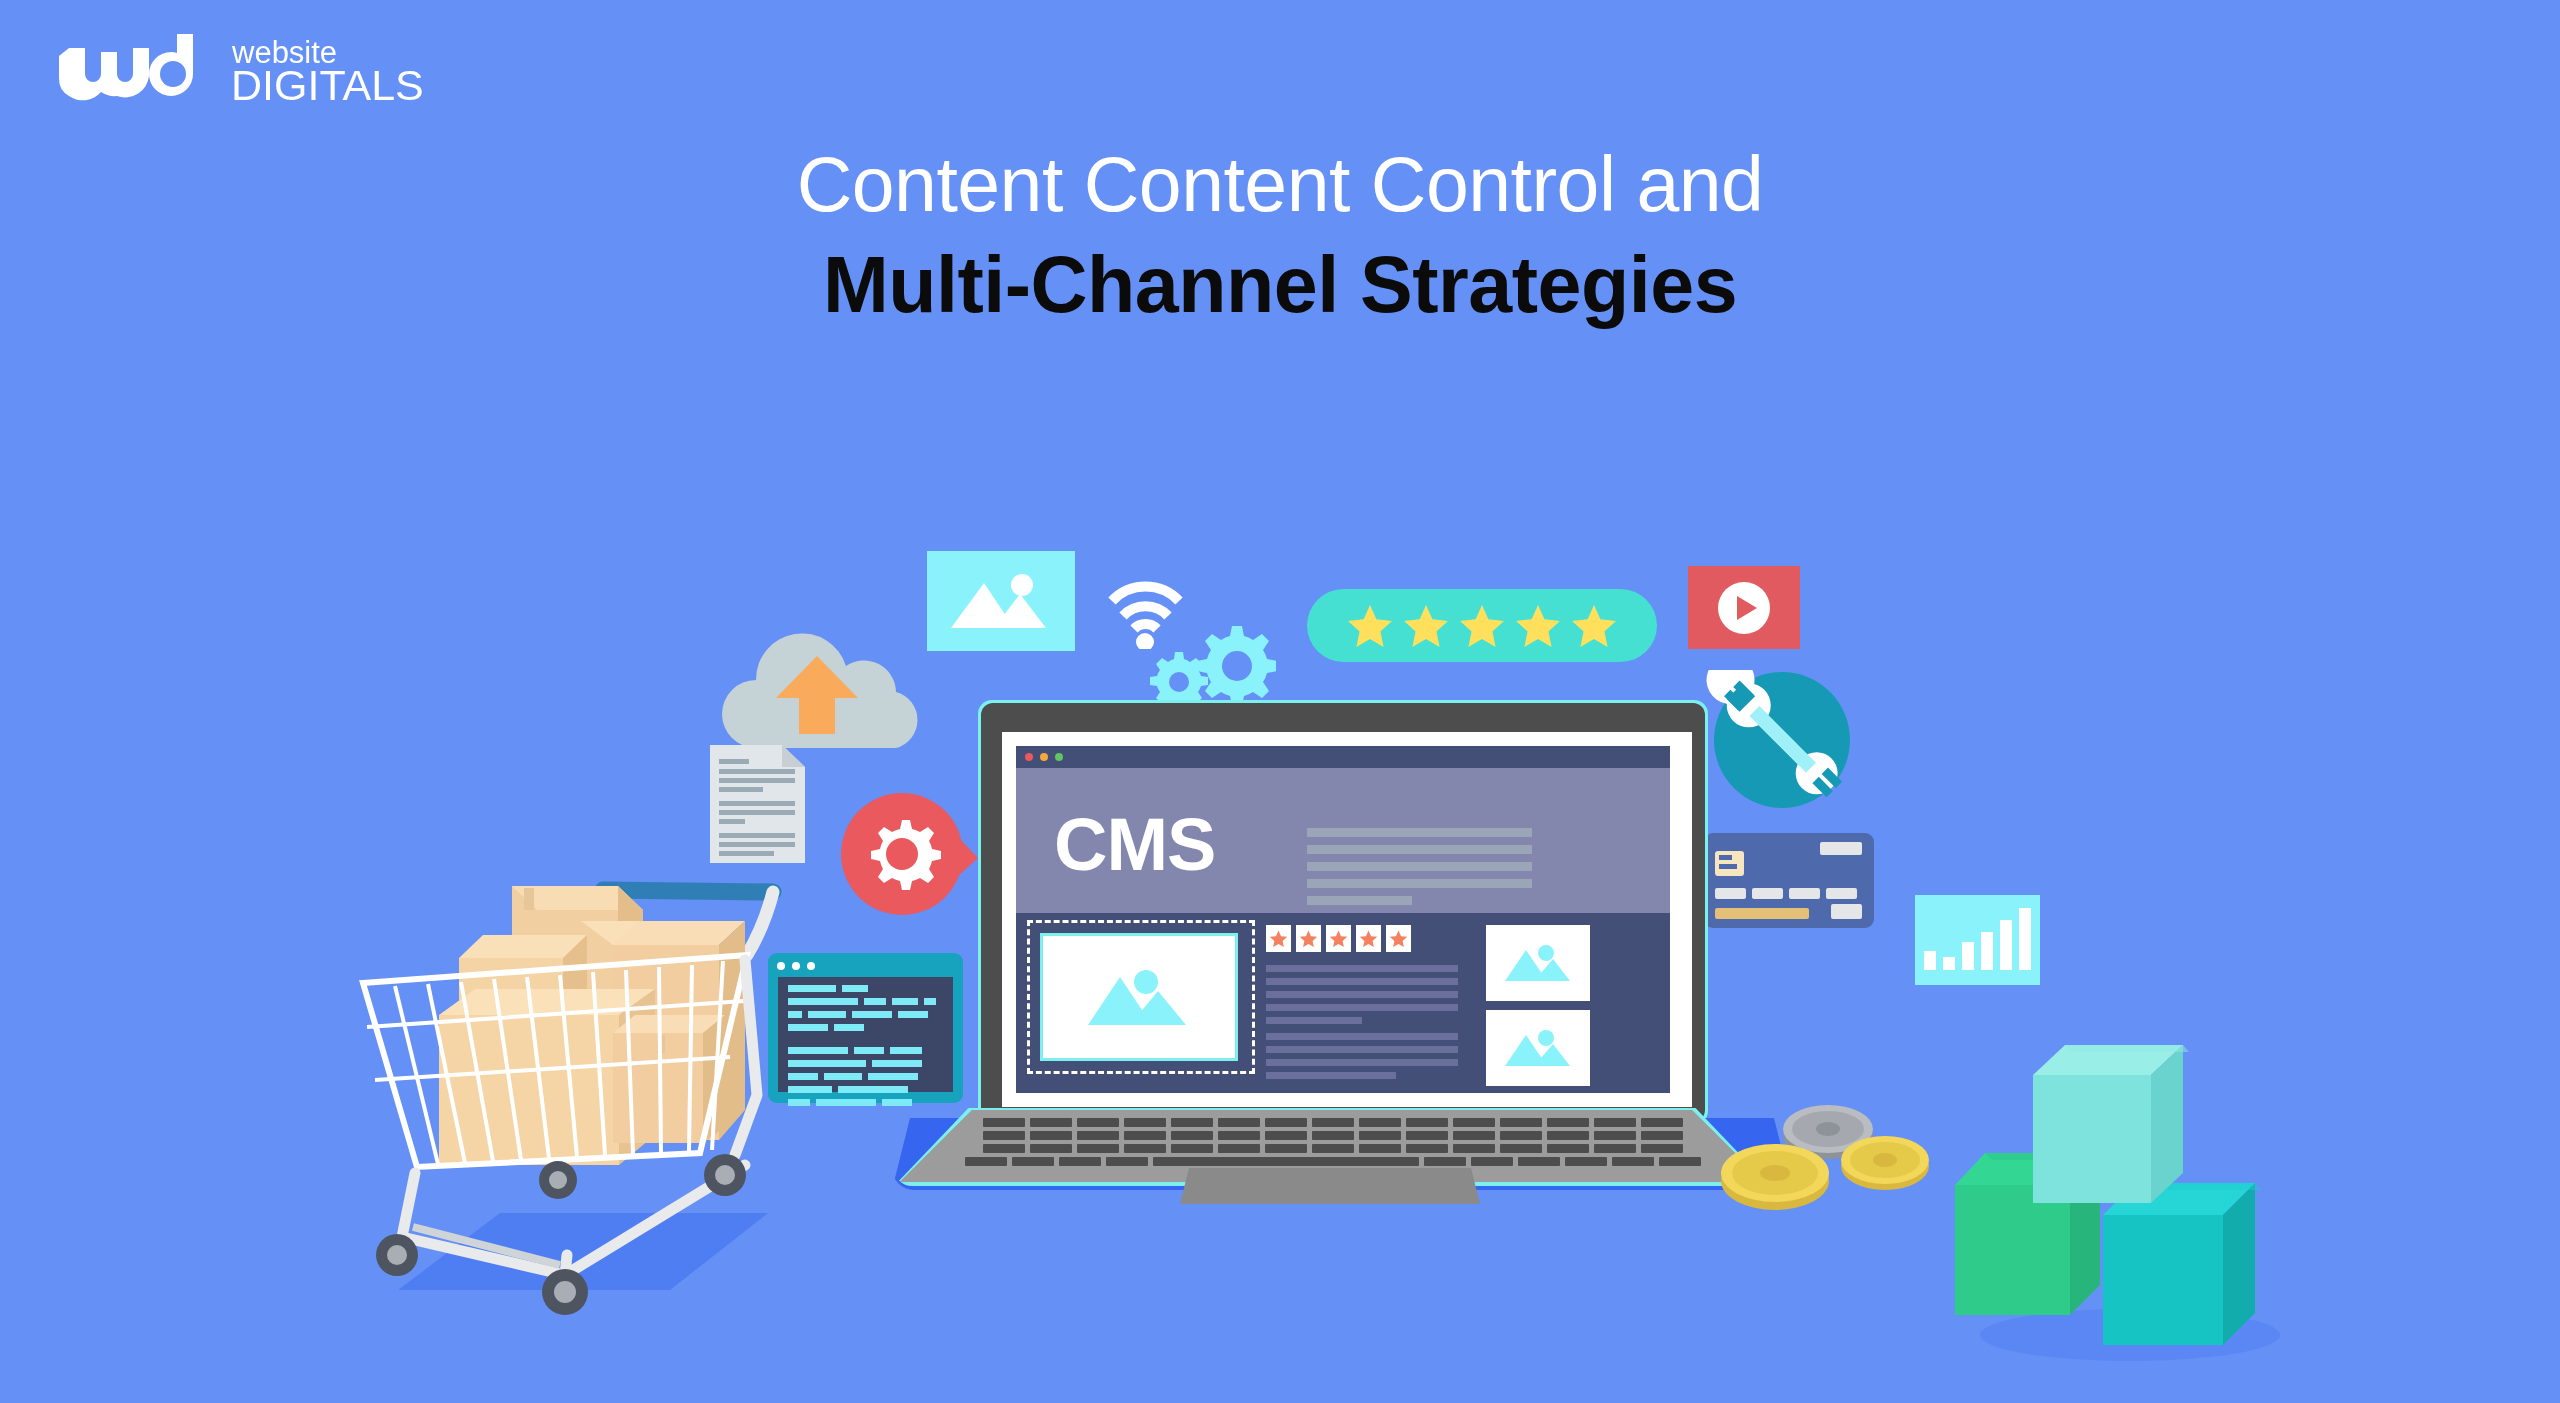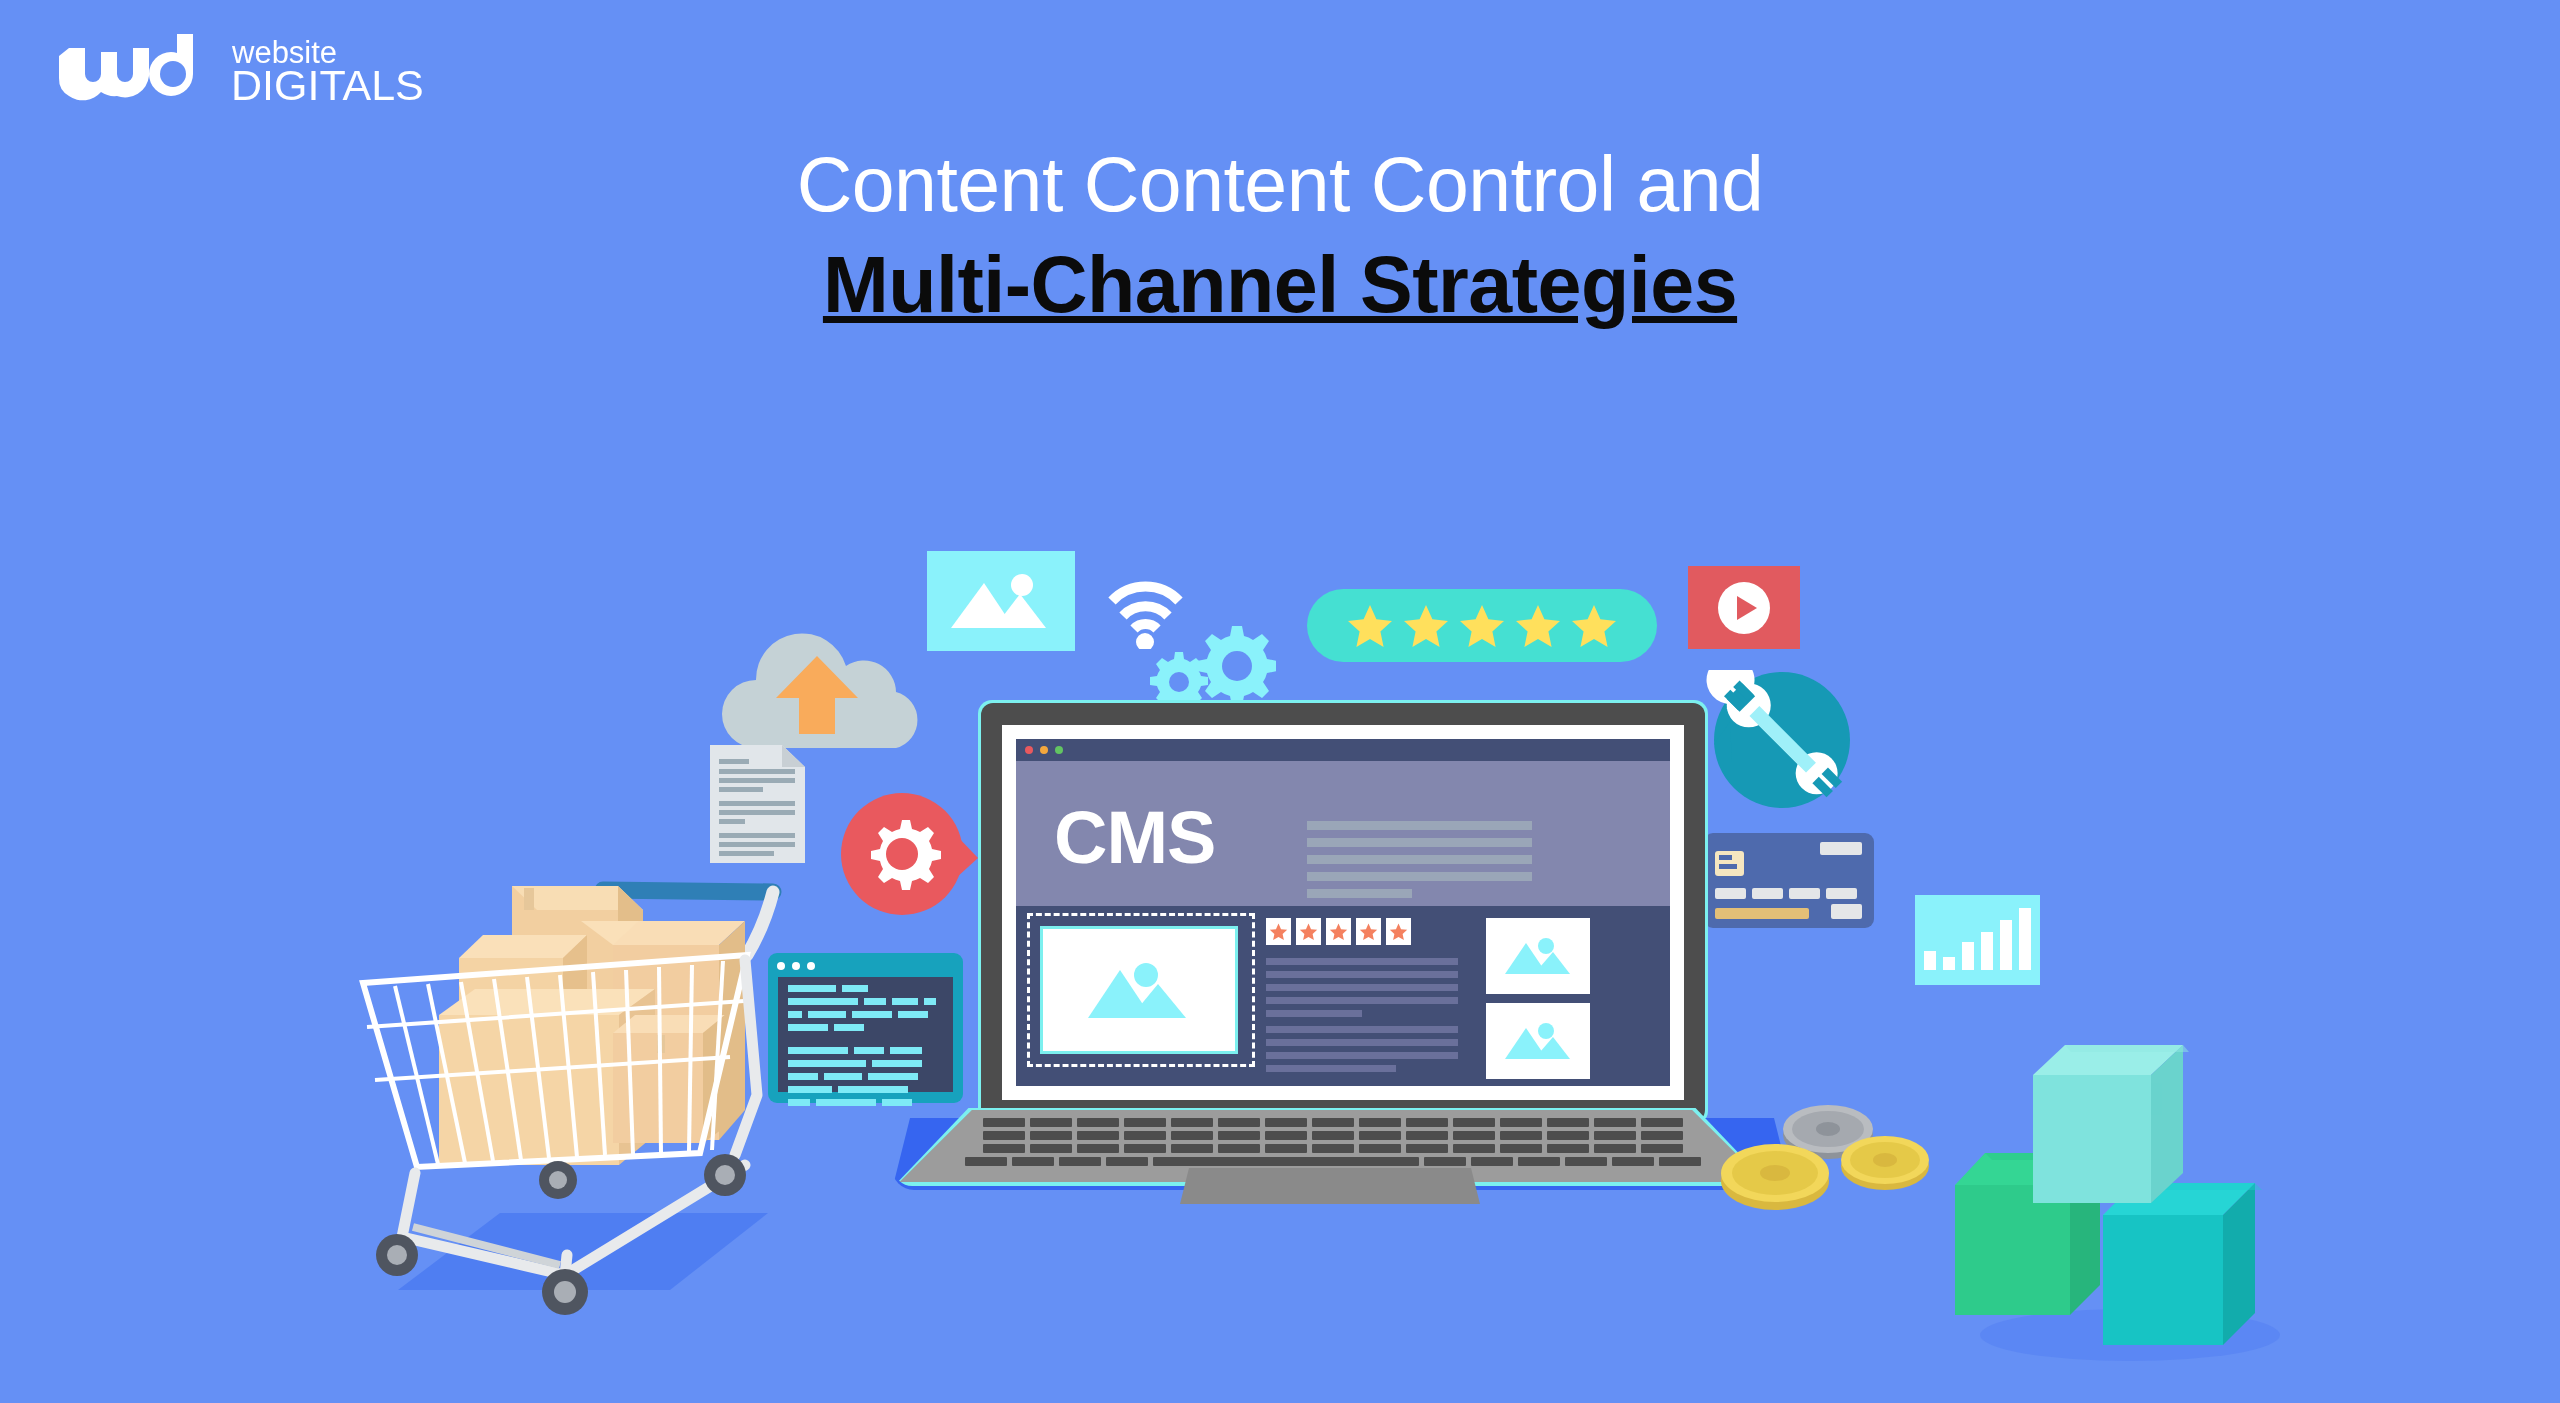--- a/index.html
+++ b/index.html
@@ -21,36 +21,37 @@
     position:absolute; left:0; right:0; top:136px;
     text-align:center;
     line-height:1.16;
     letter-spacing:-0.5px;
   }
   .title-line { display:block; font-size:78px; }
   .t-light { color:#ffffff; font-weight:400; }
   .t-bold  { color:#0b0b0b; font-weight:700; }
   .title-line.l1 { font-size:79px; }
   .title-line.l2 { font-size:77px; color:#ffffff; font-weight:400; margin-top:4px;}
-  .title-line.l3 { font-size:79px; color:#0b0b0b; font-weight:700; margin-top:10px;text-decoration:underline;}
+  .title-line.l3 { font-size:79px; color:#0b0b0b; font-weight:700; margin-top:10px;}
 
   
   .laptop { position:absolute; left:880px; top:700px; width:900px; height:640px; }
 
   .lid-glow{
     position:absolute; left:98px; top:0; width:730px; height:425px;
     background:#7cf0ef; border-radius:14px;
   }
   .lid{
     position:absolute; left:101px; top:3px; width:724px; height:419px;
     background:#4d4d4d; border-radius:12px;
   }
   .lid-inner{
-    position:absolute; left:21px; top:22px; width:682px; height:375px;
+    position:absolute; left:21px; top:29px; width:682px; height:375px;
     background:#ffffff;
+    padding-left:8px;
   }
   .screen{
     position:absolute; left:14px; top:14px; width:654px; height:347px;
     background:#8387ae;
     overflow:hidden;
   }
   .browser-bar{
     position:absolute; left:0; top:0; width:100%; height:22px;
     background:#434f76;
   }

